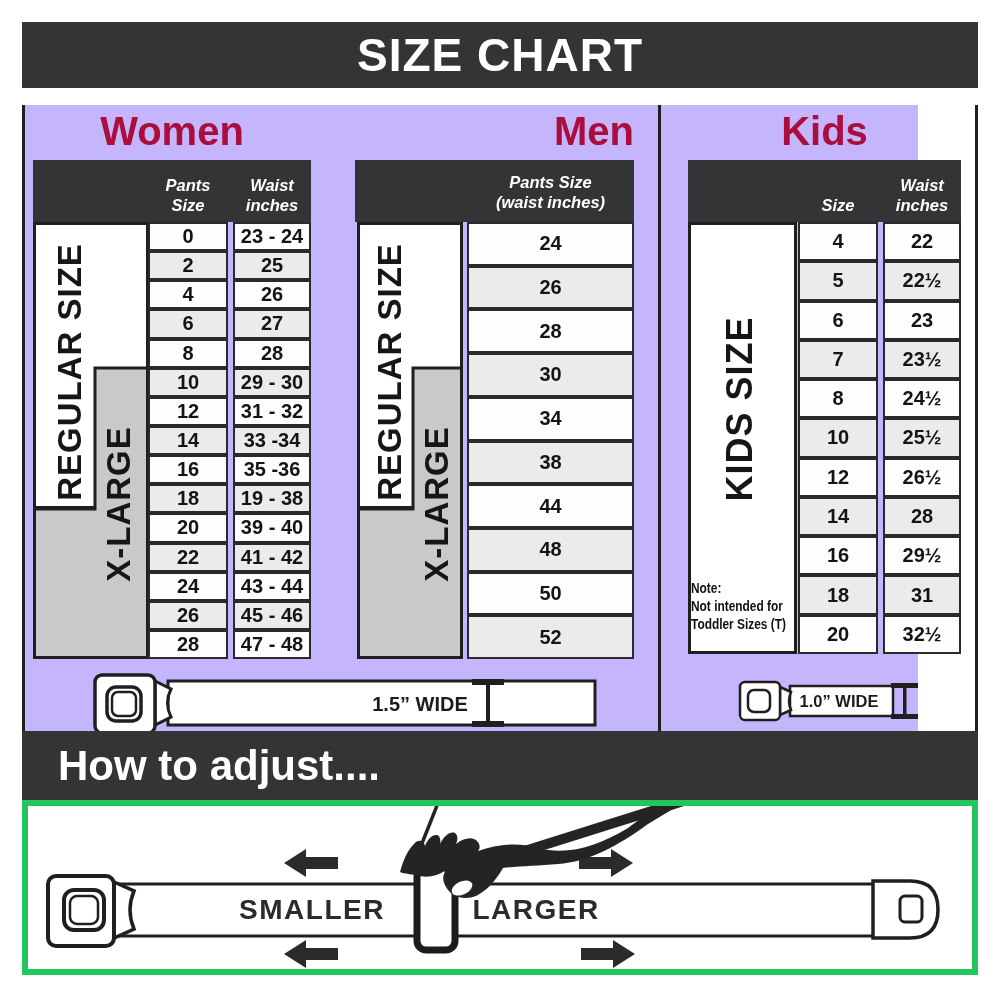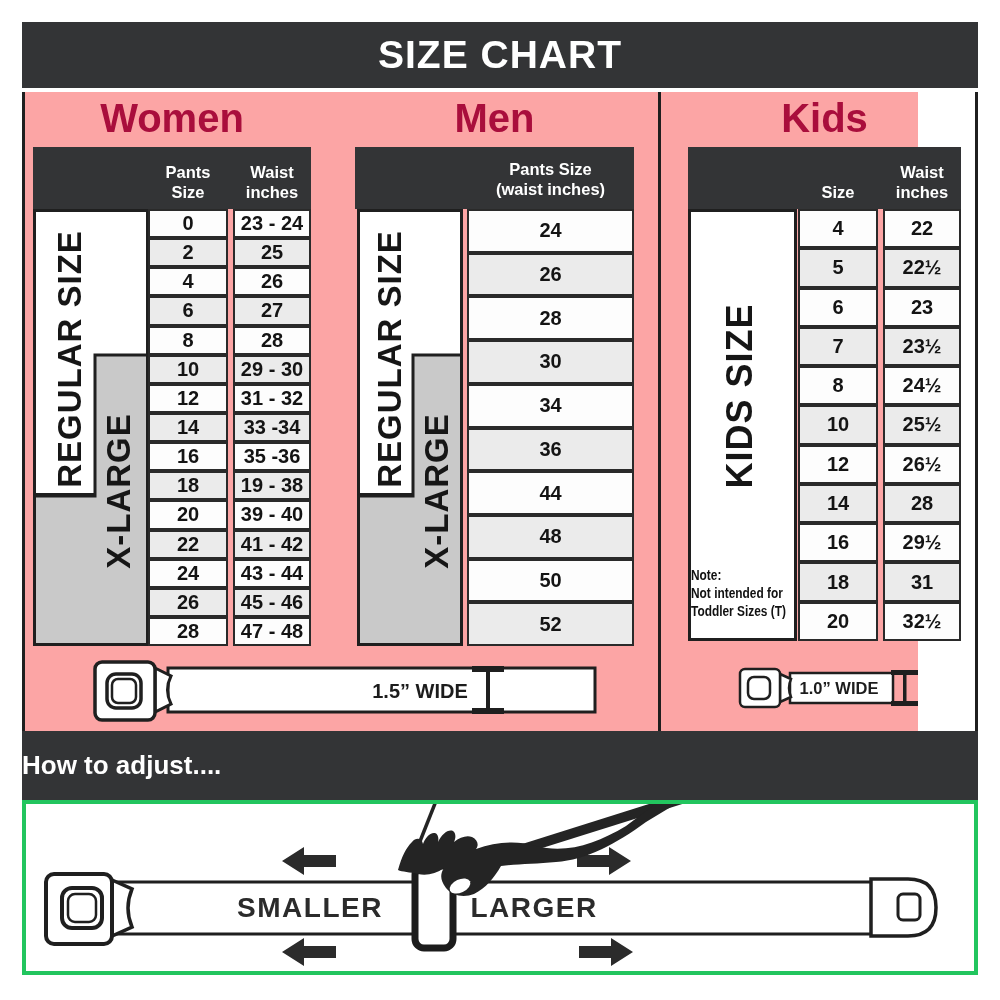--- a/index.html
+++ b/index.html
@@ -3,41 +3,41 @@
 <meta charset="utf-8">
 <style>
   html,body{margin:0;padding:0;background:#fff;}
   #page{position:relative;width:1000px;height:1000px;background:#fff;overflow:hidden;
         font-family:"Liberation Sans",sans-serif;}
   .abs{position:absolute;}
 
   
   .banner-top{left:22px;top:22px;width:956px;height:66px;background:#333436;
               display:flex;align-items:center;justify-content:center;}
-  .banner-top span{font-size:39px;font-weight:bold;color:#fff;letter-spacing:1px;}
+  .banner-top span{font-size:46px;font-weight:bold;color:#fff;letter-spacing:1px;}
   .banner-mid{left:22px;top:731px;width:956px;height:69px;background:#333436;}
-  .banner-mid span{display:block;font-size:26px;font-weight:bold;color:#fff;
-                   line-height:69px;}
+  .banner-mid span{display:block;font-size:42px;font-weight:bold;color:#fff;
+                   padding-left:36px;line-height:69px;}
 
   
-  .content{left:22px;top:92px;width:896px;height:643px;background:#fca5a5;}
+  .content{left:22px;top:105px;width:896px;height:643px;background:#c4b5fd;}
   .vline{position:absolute;top:0;width:3px;height:643px;background:#1f1f1f;}
 
   .sec-title{position:absolute;top:4px;text-align:center;font-weight:bold;
              font-size:40px;color:#A90E3C;}
   .w-title{left:11px;width:278px;}
-  .m-title{left:333px;width:279px;}
+  .m-title{left:333px;width:279px;text-align:right;}
   .k-title{left:666px;width:273px;}
 
   .thead{position:absolute;height:62px;background:#333436;}
   .w-head{left:11px;top:55px;width:278px;}
   .m-head{left:333px;top:55px;width:279px;}
   .k-head{left:666px;top:55px;width:273px;}
   .hlab{position:absolute;color:#fff;font-weight:bold;font-size:16.5px;
-        text-align:center;line-height:1.18;}
+        text-align:center;line-height:1.18;font-style:italic;}
   .w-c1{left:115px;bottom:7px;width:80px;}
   .w-c2{left:200px;bottom:7px;width:78px;}
   .m-c1{left:112px;bottom:10px;width:167px;}
   .k-c1{left:110px;bottom:7px;width:80px;}
   .k-c2{left:195px;bottom:7px;width:78px;}
 
   .w-labels{left:11px;top:117px;}
   .m-labels{left:335px;top:117px;}
   .k-labelbox{left:666px;top:117px;}
 
@@ -55,21 +55,21 @@
   .cell.c-full{flex:1;}
 
   .note{left:669px;top:474px;width:120px;font-size:14px;font-weight:bold;color:#111;
         line-height:1.3;transform:scaleX(0.85);transform-origin:0 0;white-space:nowrap;}
 
   .wm-belt{left:63px;top:562px;}
   .k-belt{left:713px;top:570px;}
 
   
   .adjust-box{left:22px;top:800px;width:956px;height:175px;background:#fff;
-              border:4px solid #22c55e;box-sizing:border-box;}
+              border:6px solid #22c55e;box-sizing:border-box;}
   .adjust-art{position:absolute;left:0;top:0;}
 
   svg text{font-family:"Liberation Sans",sans-serif;}
 </style>
 </head>
 <body>
 
 <div id="page">
 
   <div class="abs banner-top">
@@ -189,21 +189,21 @@
         <div class="trow">
         <div class="cell c-full">28</div>
       </div>
         <div class="trow">
         <div class="cell c-full">30</div>
       </div>
         <div class="trow">
         <div class="cell c-full">34</div>
       </div>
         <div class="trow">
-        <div class="cell c-full">36</div>
+        <div class="cell c-full">38</div>
       </div>
         <div class="trow">
         <div class="cell c-full">44</div>
       </div>
         <div class="trow">
         <div class="cell c-full">48</div>
       </div>
         <div class="trow">
         <div class="cell c-full">50</div>
       </div>

